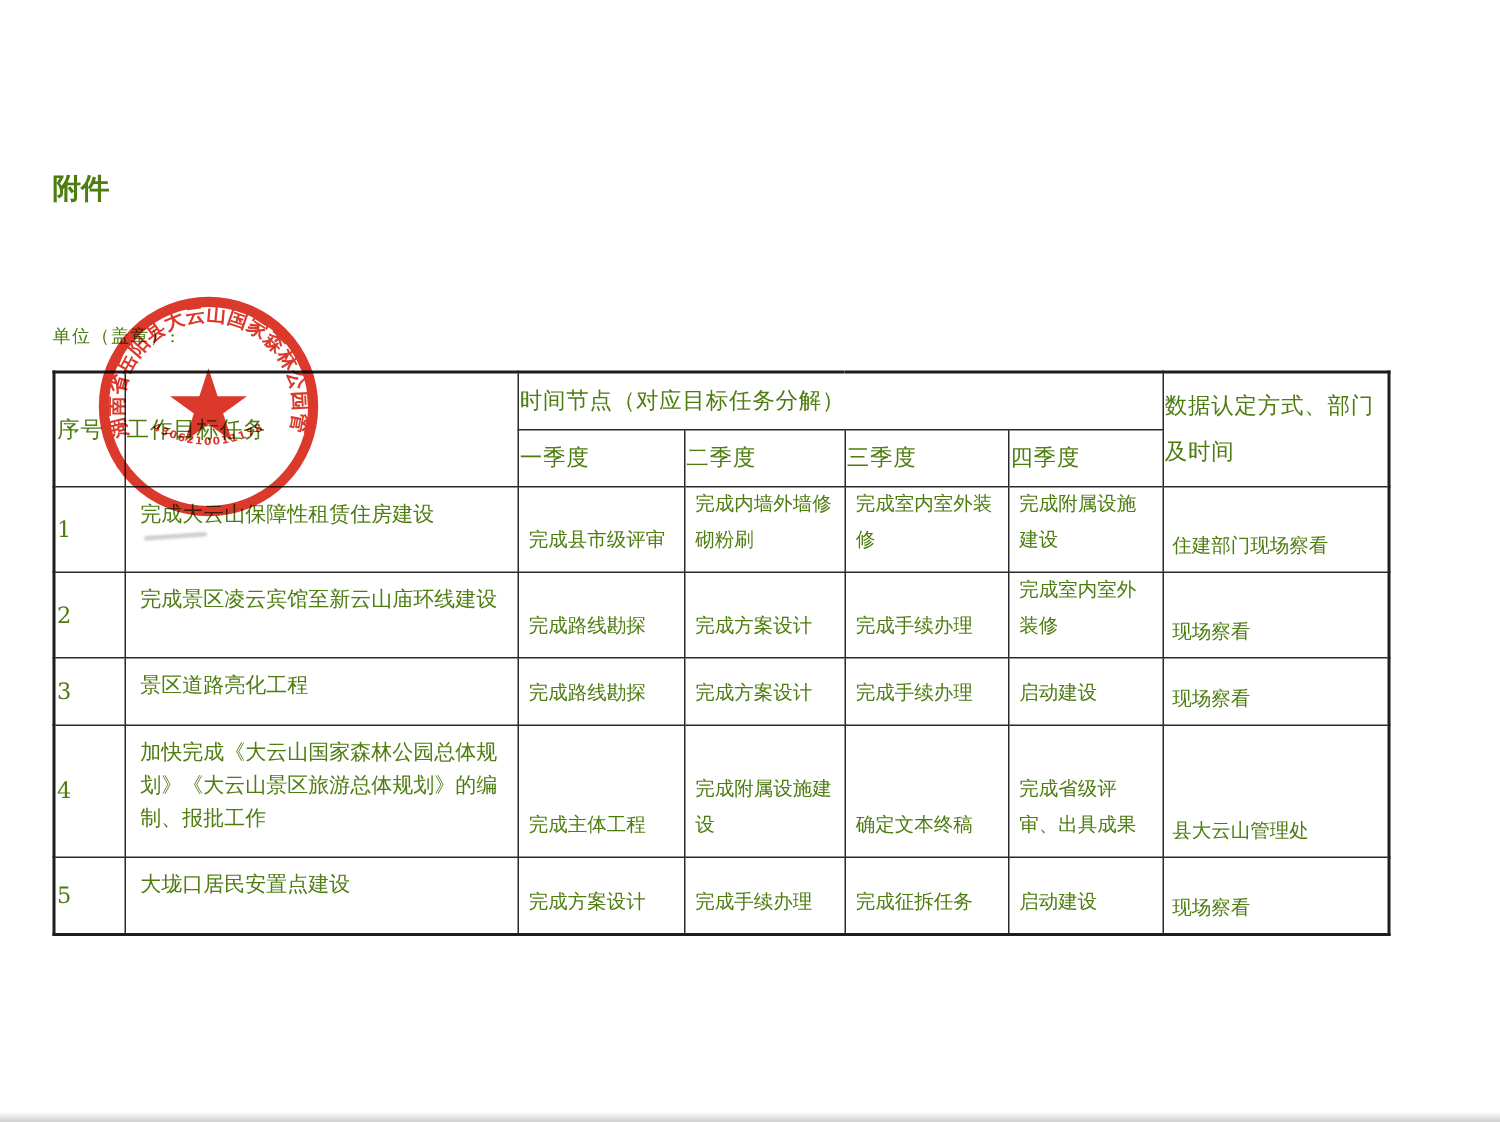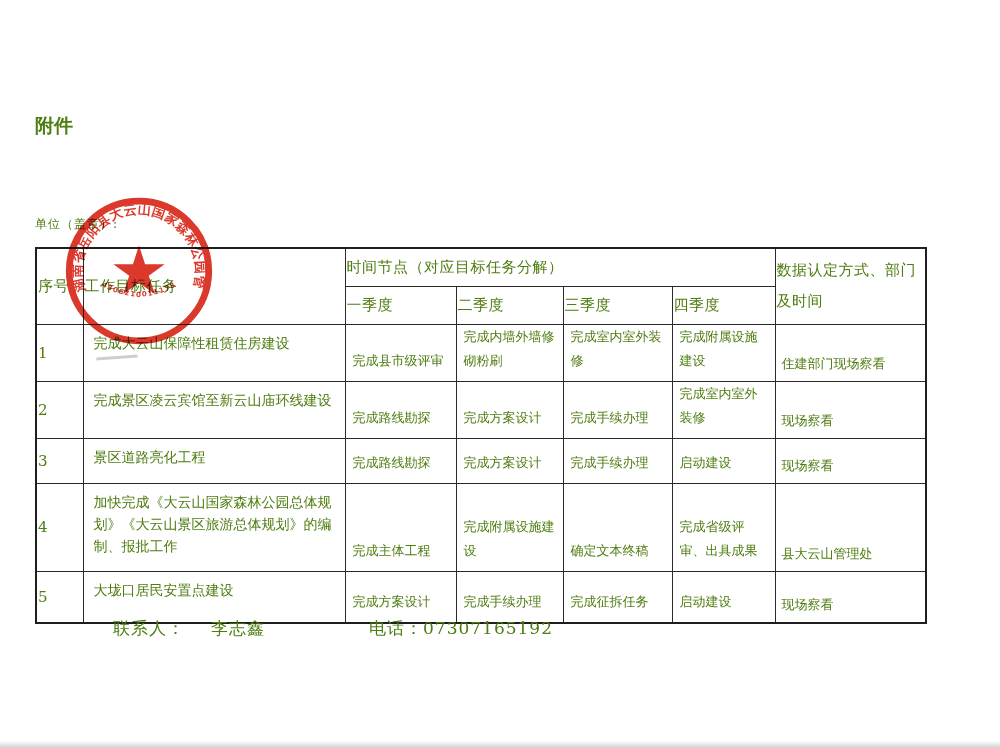--- a/index.html
+++ b/index.html
@@ -145,23 +145,20 @@
       <td class="task">大垅口居民安置点建设</td>
       <td class="val">完成方案设计</td>
       <td class="val">完成手续办理</td>
       <td class="val">完成征拆任务</td>
       <td class="val">启动建设</td>
       <td class="method">现场察看</td>
     </tr>
   </tbody>
     </table>
 
-  <div class="footer">
-    <span>联系人：</span><span class="name">李志鑫</span><span class="phone">电话：</span><span>07307165192</span>
-  </div>
 
   <svg class="seal" viewBox="0 0 200 200" xmlns="http://www.w3.org/2000/svg">
     <defs>
       <path id="ringTextPath" d="M 28.6 126 A 76 76 0 1 1 171.4 126" fill="none"></path>
       <path id="codePath" d="M 50 120 Q 100 148 150 120" fill="none"></path>
     </defs>
     <circle cx="100" cy="100" r="93" fill="none" stroke="#d8281a" stroke-width="9"></circle>
     <polygon points="100,66 108.1,90.9 134.2,90.9 113,106.2 121.2,131.1 100,115.7 78.8,131.1 87,106.2 65.8,90.9 91.9,90.9" fill="#d8281a"></polygon>
     <text font-size="17.5" fill="#d8281a" font-weight="bold" font-family="DejaVu Sans, Liberation Sans, sans-serif" letter-spacing="0.5">
       <textPath href="#ringTextPath" startOffset="0">湖南省岳阳县大云山国家森林公园管理处</textPath>

